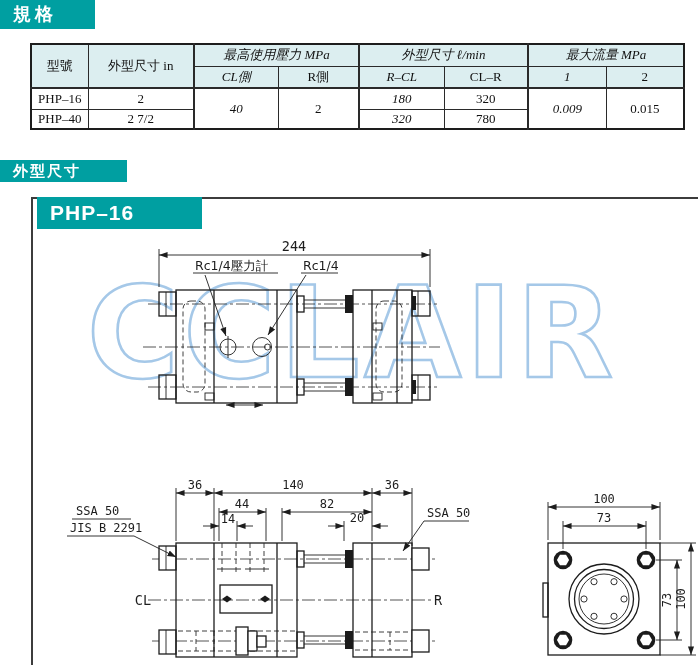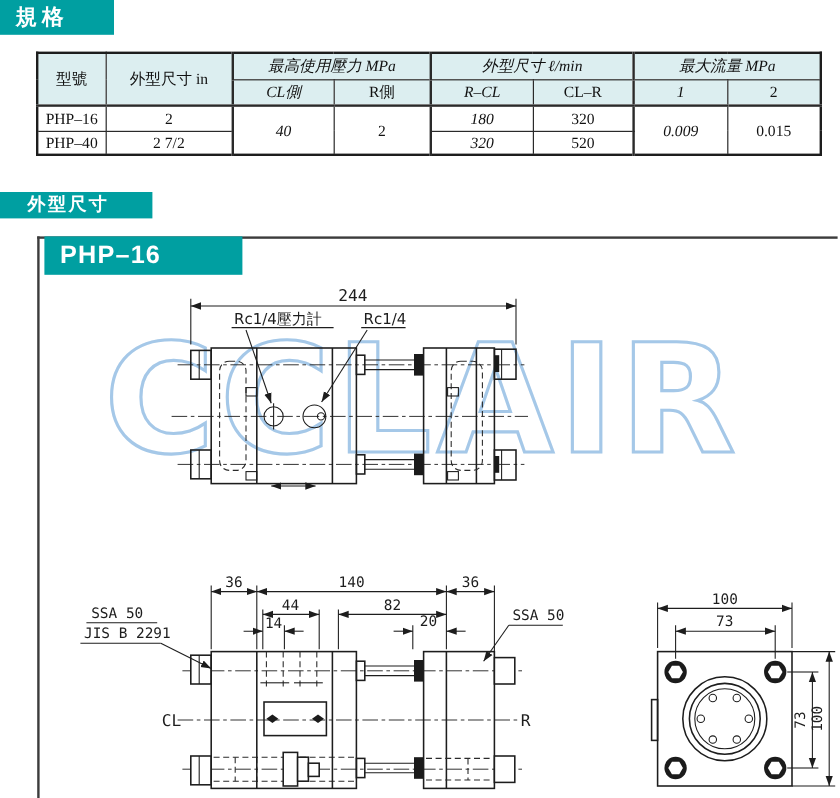--- a/index.html
+++ b/index.html
@@ -6,21 +6,21 @@
   .page {
     position:relative; width:700px; height:665px; background:#ffffff;
     font-family:"Liberation Sans", sans-serif; overflow:hidden;
   }
   
   .teal-bar {
     position:absolute; background:#009fa1; color:#ffffff; font-weight:bold;
     font-family:"Liberation Sans", sans-serif; box-sizing:border-box;
   }
   .bar-spec { left:0; top:0; width:95px; height:29px; font-size:18px; line-height:29px; padding-left:13px; letter-spacing:4px; }
-  .bar-outline { left:0; top:160px; width:127px; height:22px; font-size:15px; line-height:22px; padding-left:23px; letter-spacing:2px; }
+  .bar-outline { left:0; top:160px; width:127px; height:22px; font-size:15px; line-height:22px; padding-left:13px; letter-spacing:2px; }
   .model-label { left:37px; top:197px; width:165px; height:32px; font-size:21px; line-height:32px; padding-left:13px; letter-spacing:1px; }
   
   .frame-top { position:absolute; left:31px; top:197px; width:667px; height:0; border-top:2px solid #3c3c3c; }
   .frame-left { position:absolute; left:31px; top:197px; width:0; height:468px; border-left:2px solid #3c3c3c; }
   
   table.spec {
     position:absolute; left:30px; top:43px; width:653px; border-collapse:collapse; table-layout:fixed;
     font-family:"Liberation Serif","DejaVu Serif",serif; font-size:13px; color:#111;
     border:2px solid #1d1d1d;
   }
@@ -89,21 +89,21 @@
       <td rowspan="2">2</td>
       <td class="gsep">180</td>
       <td>320</td>
       <td rowspan="2" class="gsep">0.009</td>
       <td rowspan="2">0.015</td>
     </tr>
     <tr class="r2">
       <td>PHP–40</td>
       <td>2 7/2</td>
       <td class="gsep">320</td>
-      <td>520</td>
+      <td>780</td>
     </tr>
   </tbody>
     </table>
 
   <div class="teal-bar bar-outline">
     <span>外型尺寸</span>
   </div>
 
   <div class="frame-top"></div>
   <div class="frame-left"></div>

